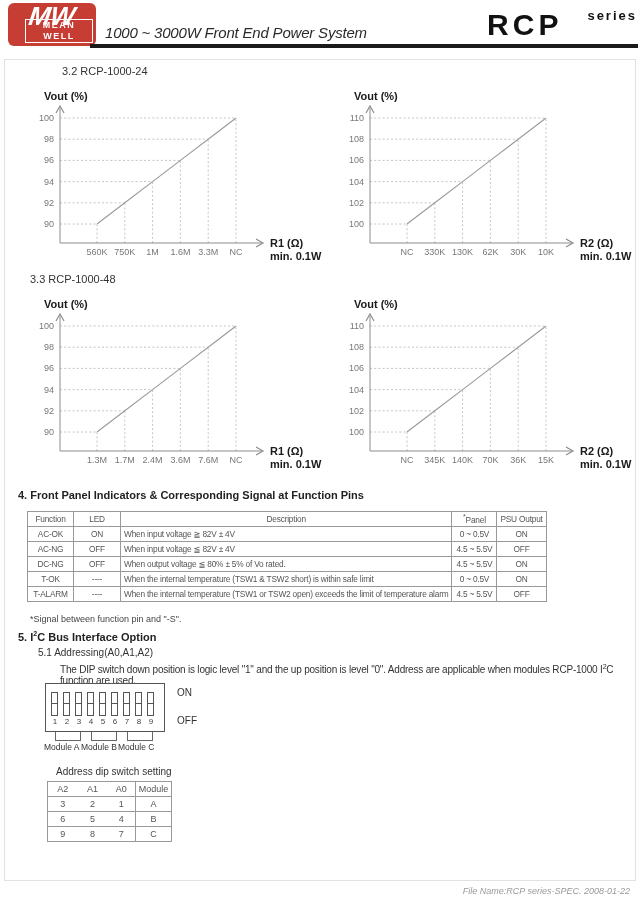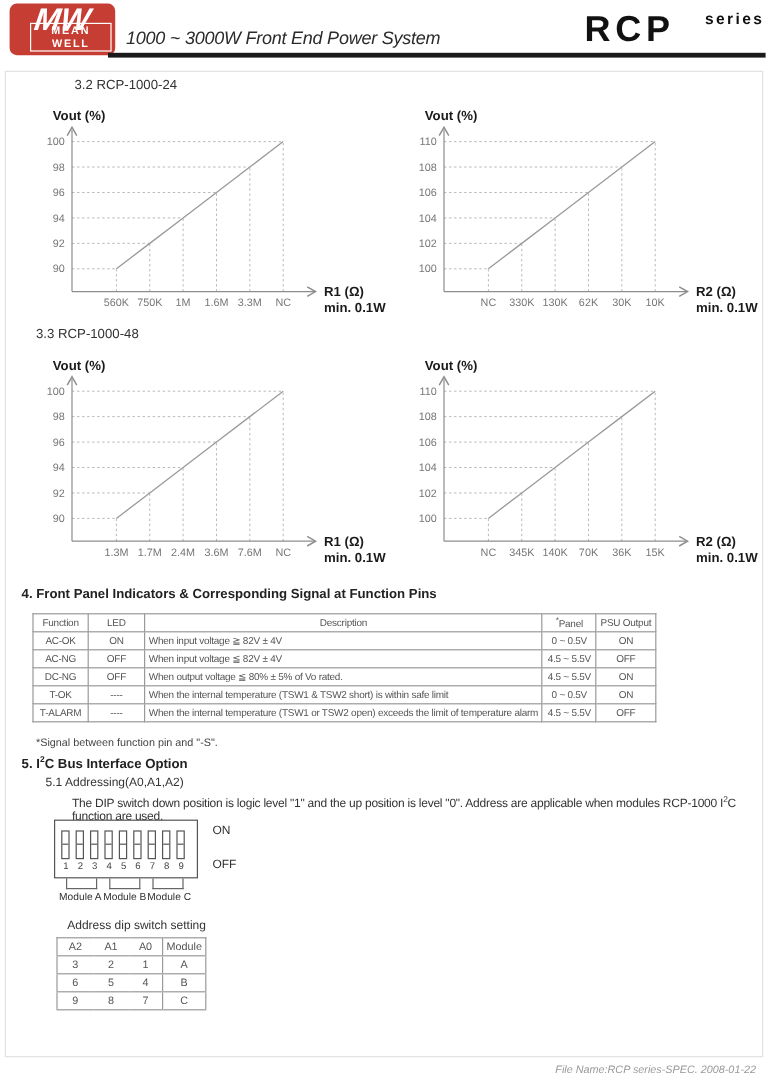--- a/index.html
+++ b/index.html
@@ -42,21 +42,21 @@
 
   
   .dip{position:absolute;left:40px;top:678px;width:225px;height:84px;font-size:8px;color:#333;}
   .dip-rect{position:absolute;left:5px;top:5px;width:118px;height:47px;border:1.5px solid #555;}
   .dip-sw{position:absolute;top:14px;width:7px;height:24px;border:1px solid #555;box-sizing:border-box;}
   .dip-sw .knob{position:absolute;left:0;right:0;top:45%;border-top:1px solid #555;}
   .dip-num{position:absolute;top:39px;width:12px;text-align:center;font-size:8px;color:#444;}
   .dip-onoff{position:absolute;left:137px;font-size:10px;color:#333;}
   .dip-bracket{position:absolute;top:54px;height:8px;width:24px;border-left:1px solid #666;
                border-right:1px solid #666;border-bottom:1px solid #666;}
-  .dip-mod{position:absolute;top:64px;width:46px;text-align:center;font-size:8.5px;color:#333;}
+  .dip-mod{position:absolute;top:64px;width:46px;text-align:left;font-size:8.5px;color:#333;}
 
   .addr-label{position:absolute;left:56px;top:766px;font-size:10px;color:#333;}
   table.addr{position:absolute;left:47px;top:781px;border-collapse:collapse;table-layout:fixed;
              border:1px solid #999;}
   table.addr td,table.addr th{border-bottom:1px solid #999;font-size:9px;font-weight:normal;color:#555;
              height:14px;text-align:center;padding:0;}
   table.addr .modcol{border-left:1px solid #999;}
 
   .footer-text{position:absolute;right:10px;top:886px;font-size:9px;font-style:italic;color:#999;}
 </style>

